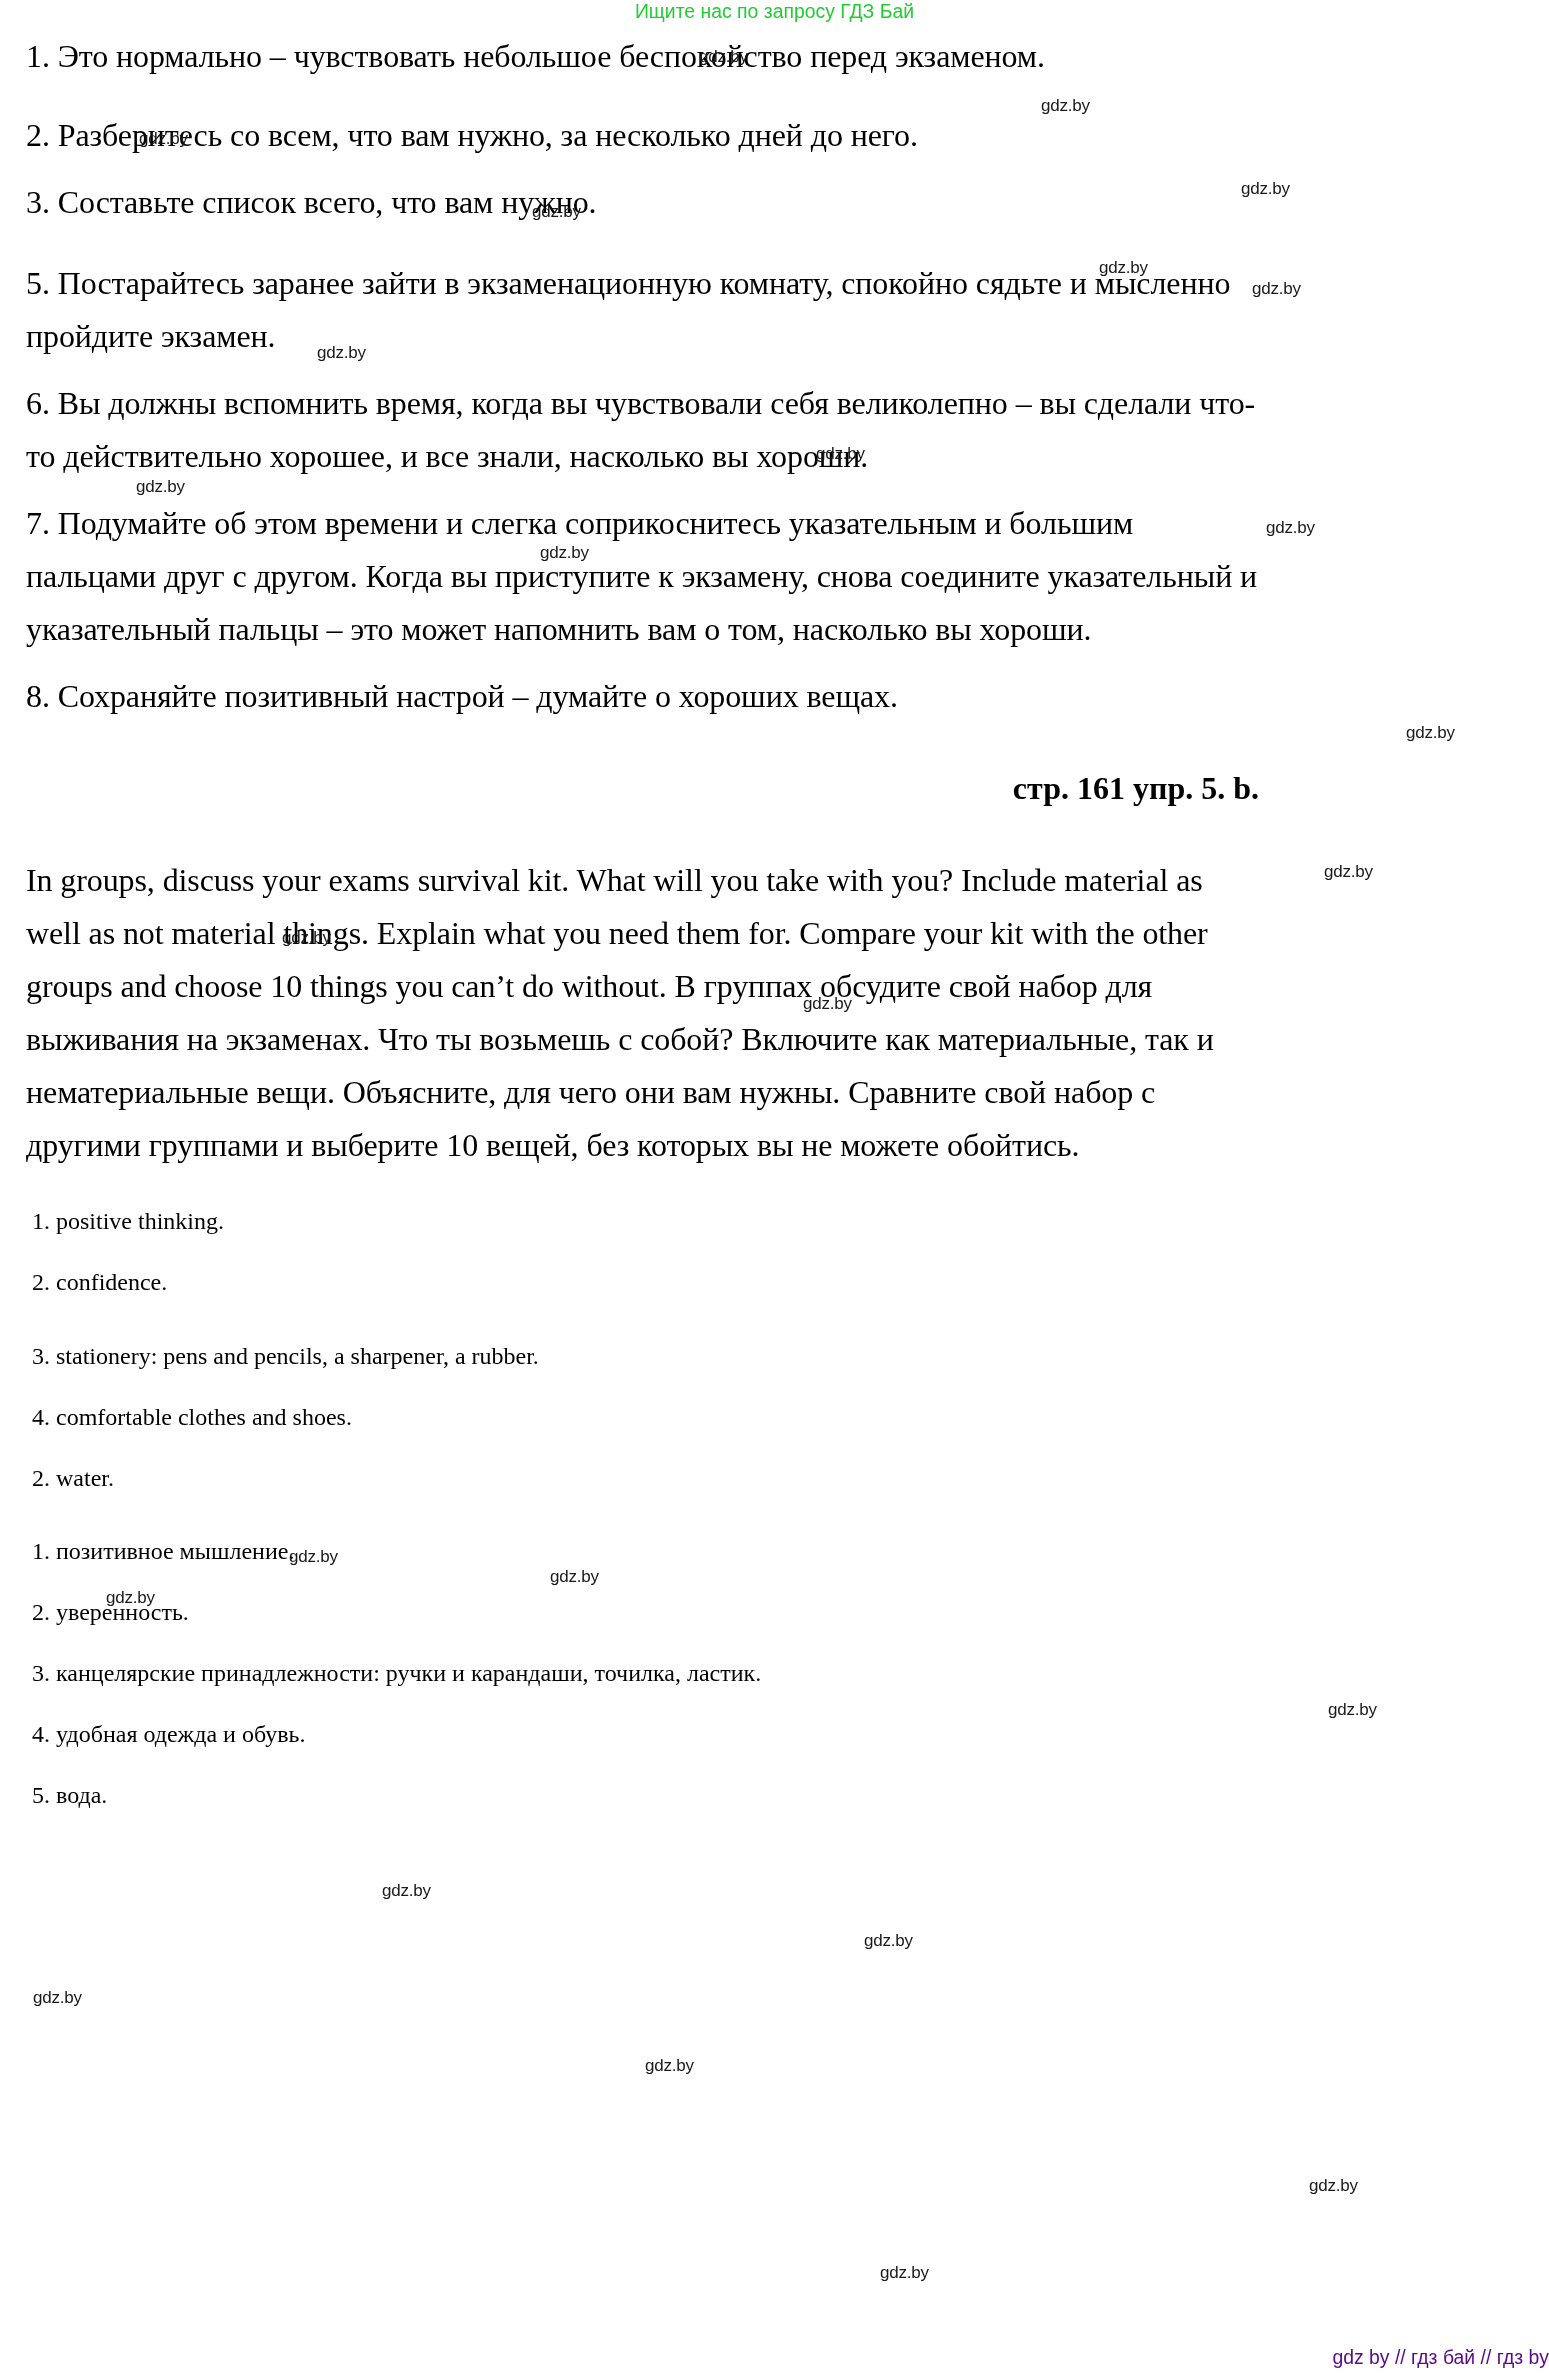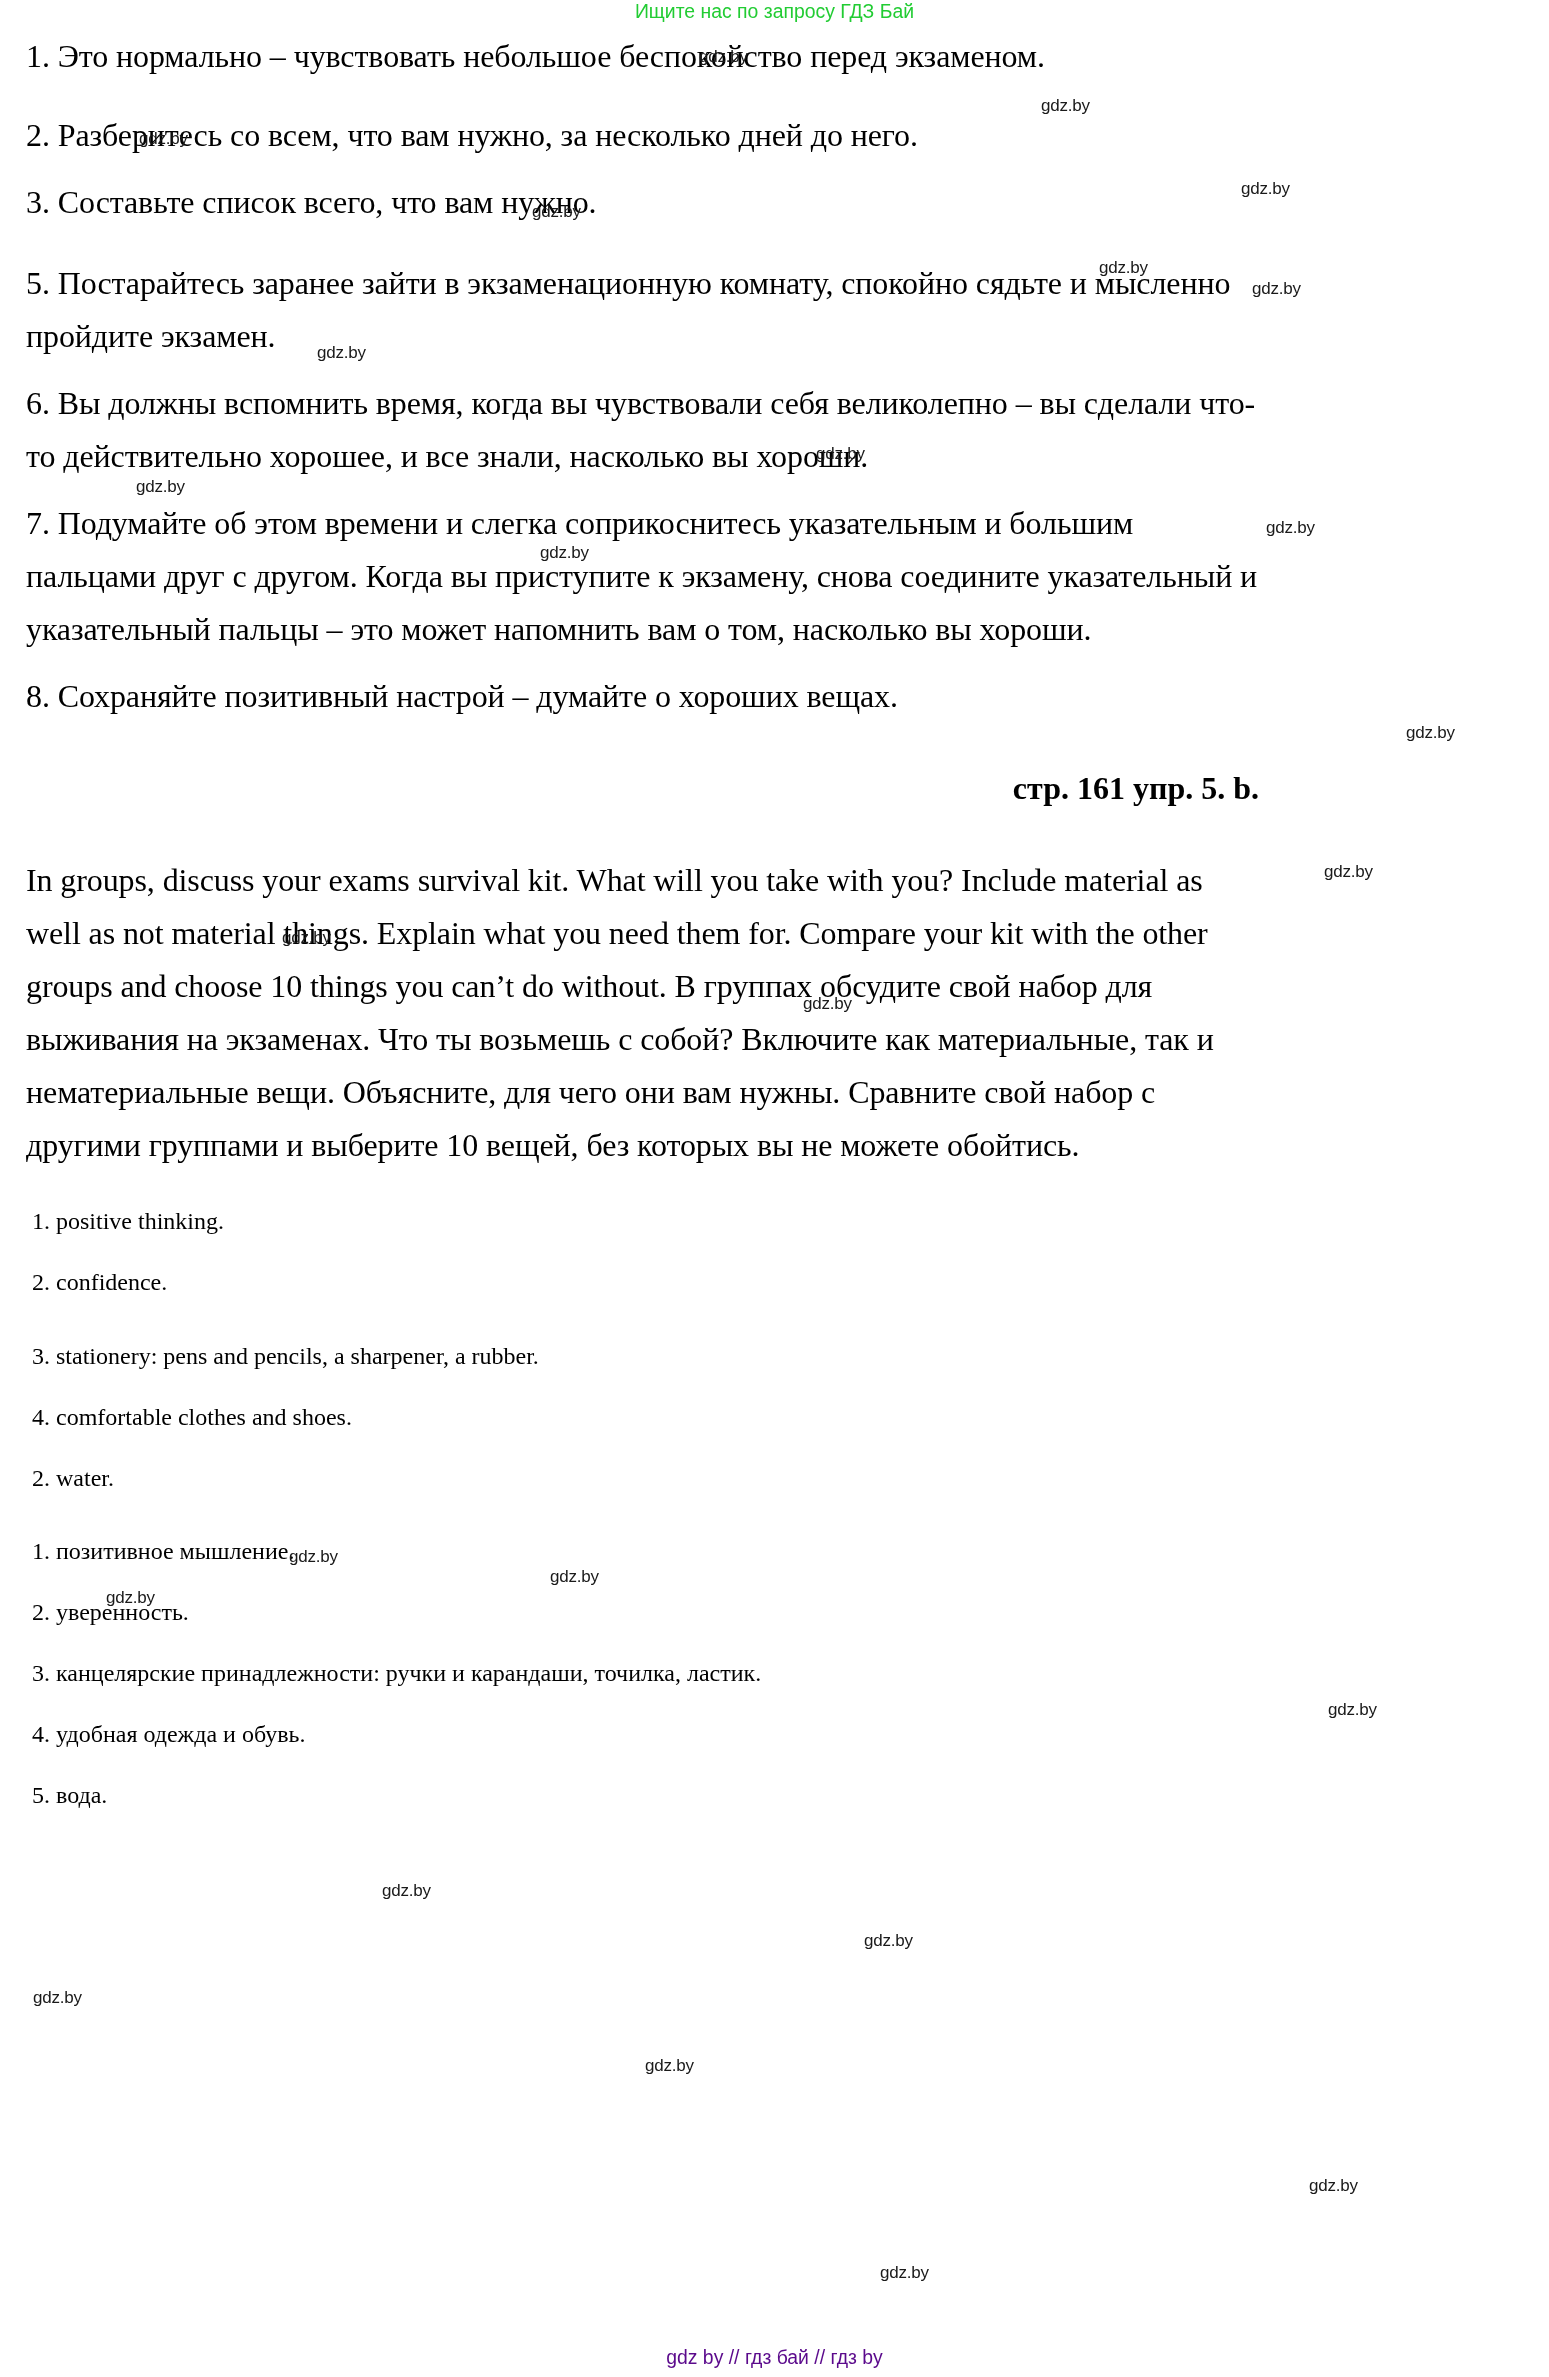--- a/index.html
+++ b/index.html
@@ -78,21 +78,21 @@
     letter-spacing: -0.2px;
     margin-left: 16px;
   }
 
   
   #footer-links {
     position: absolute;
     left: 0;
     bottom: 7.8px;
     width: 100%;
-    text-align: center;
+    text-align: right;
     font-family: "Liberation Sans", "DejaVu Sans", sans-serif;
     font-size: 19.4px;
     line-height: 23px;
     color: #5b0a8c;
     white-space: nowrap;
   }
 </style>
 </head>
 <body>
 

